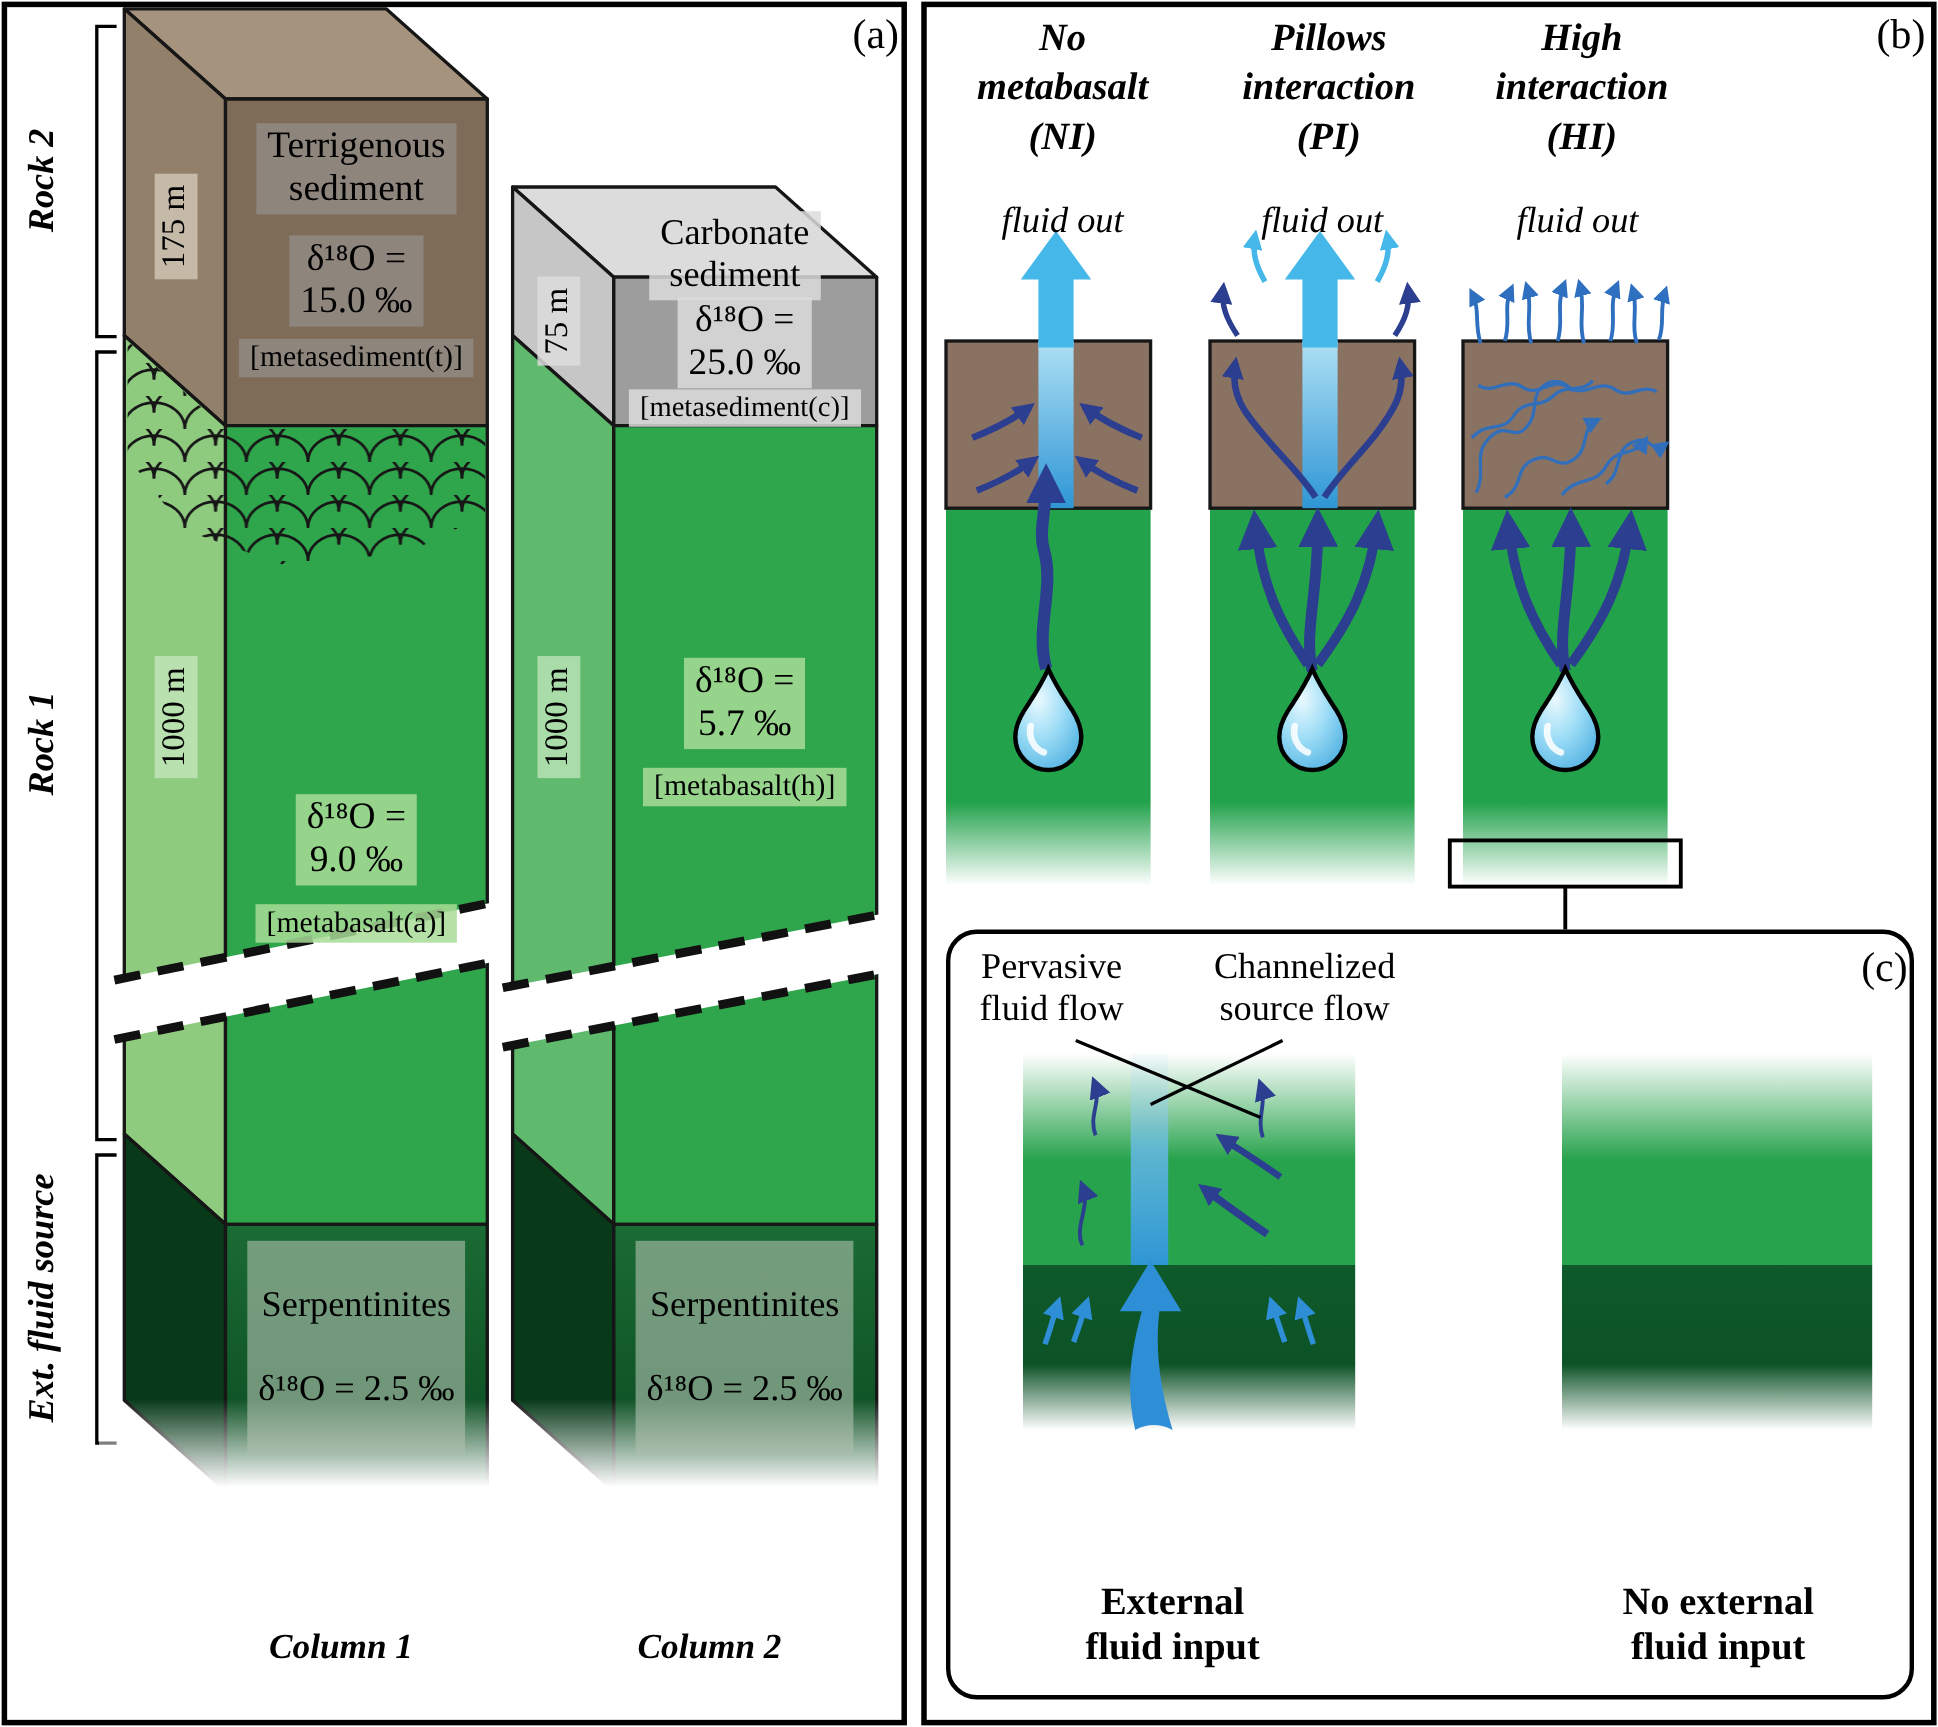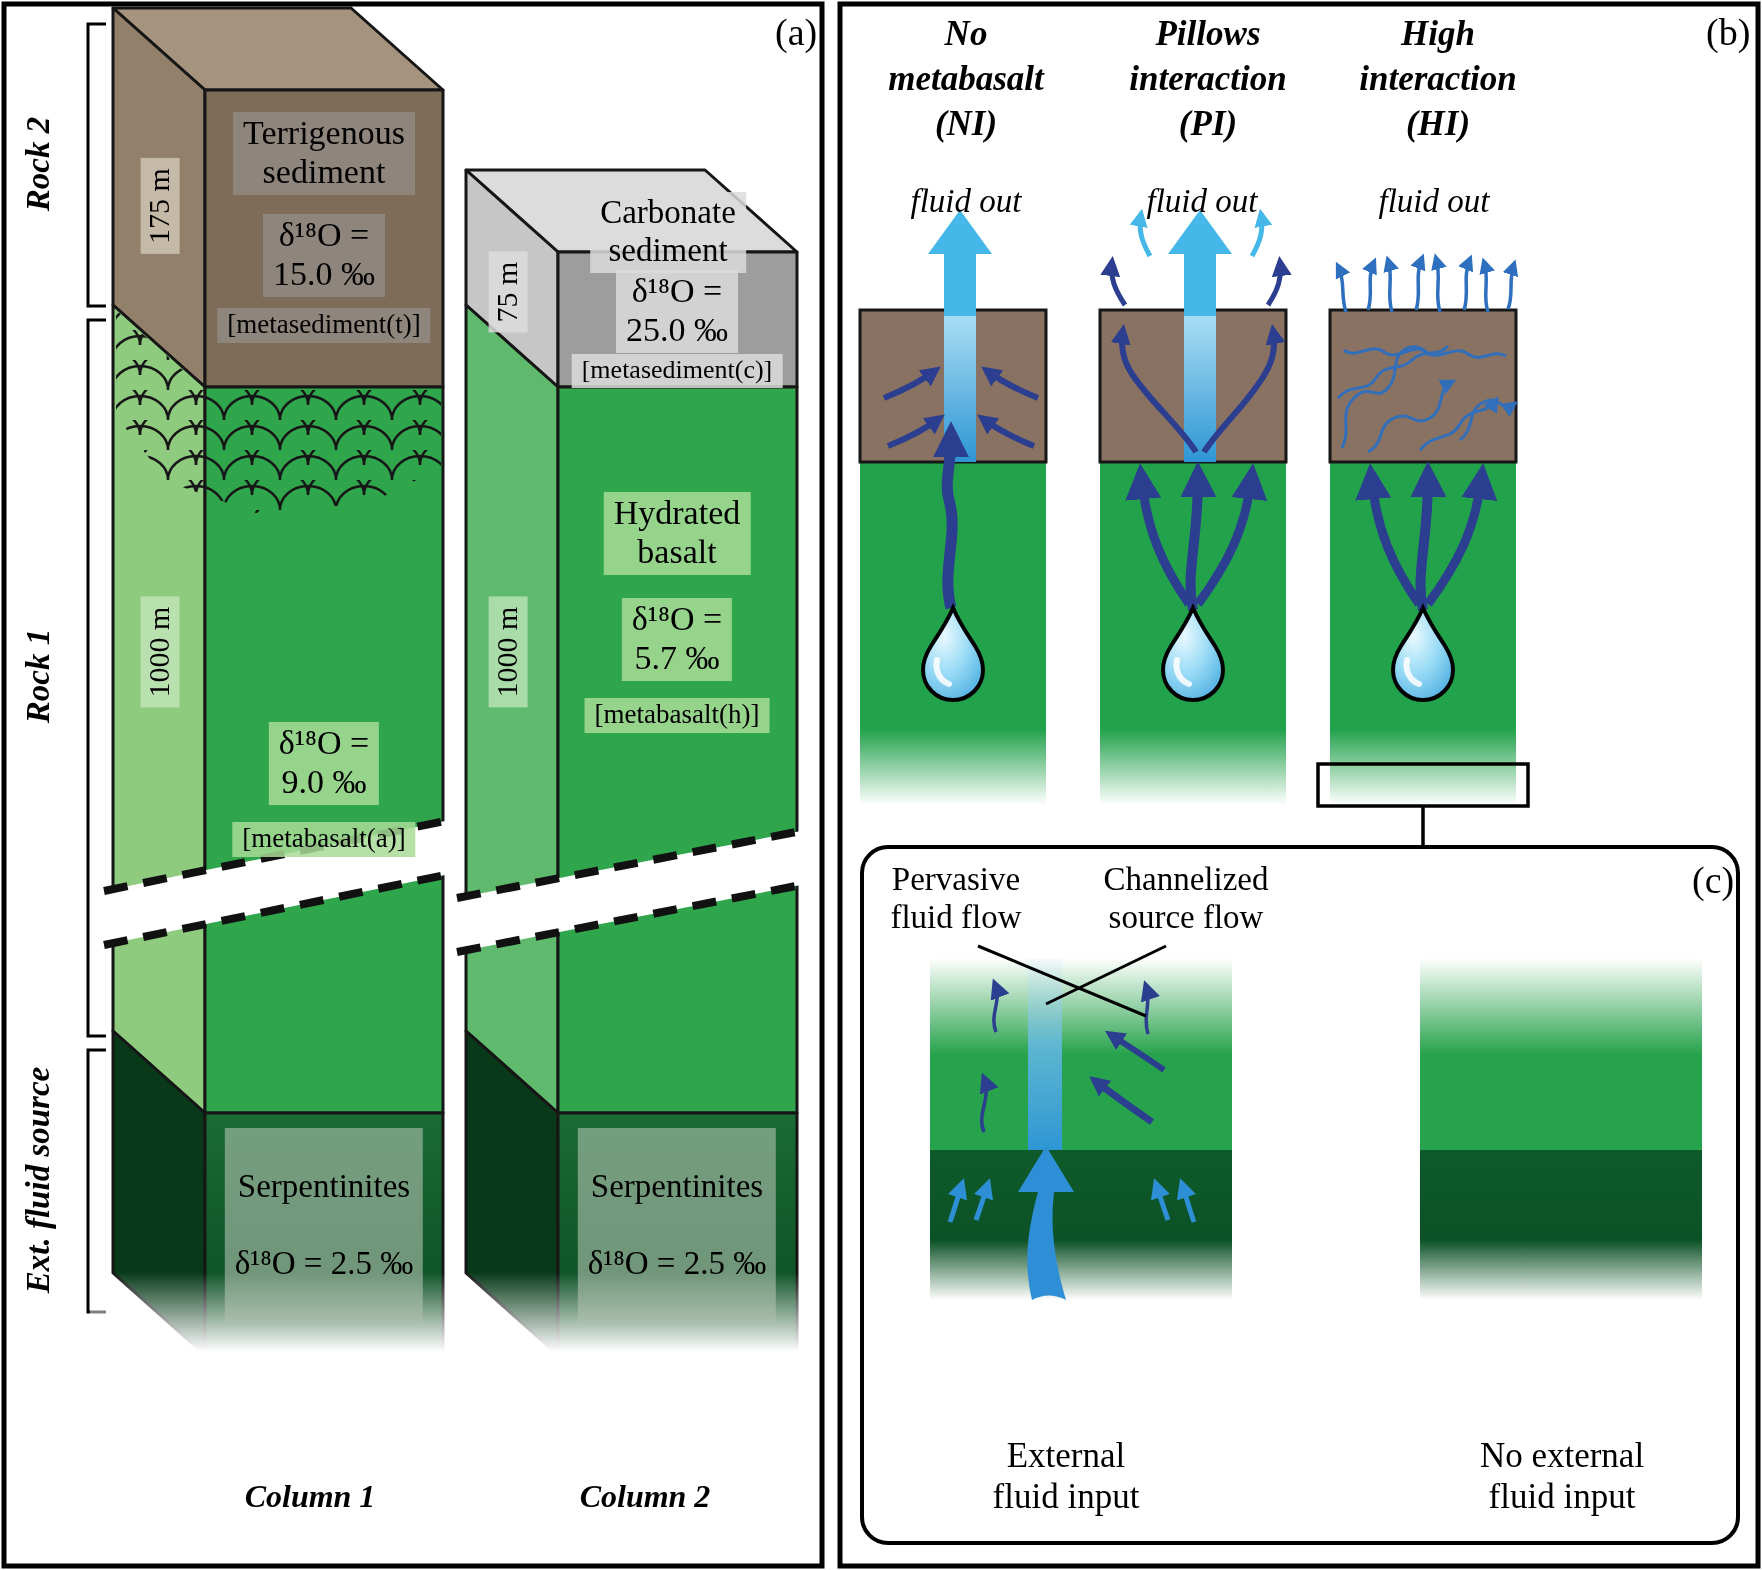--- a/index.html
+++ b/index.html
@@ -6,21 +6,21 @@
   html,body{background:#fff}
   #root{position:relative;width:1762px;height:1570px;background:#fff;overflow:hidden;
         font-family:"Liberation Serif","DejaVu Serif",serif;color:#000}
   #scene{position:absolute;left:0;top:0;width:1762px;height:1570px}
   .lbl{position:absolute;color:#000;text-align:center;white-space:pre-line;
        transform:translateX(-50%);line-height:1.16}
   .rot{transform:translate(-50%,-50%) rotate(-90deg);white-space:nowrap}
   .tagl{transform:none}
   .boxed{padding:1px 10px 3px}
   .it{font-style:italic}
-  .b{font-weight:normal}
+  .b{font-weight:bold}
   .bi{font-style:italic;font-weight:bold}
   .f26{font-size:26px}.f27{font-size:27px}.f30{font-size:30px}.f33{font-size:33px}
   .f34{font-size:34px}.f35{font-size:35px}.f36{font-size:32px}.f38{font-size:38px}
   .bg-gray{background:rgba(155,155,155,.55)}
   .bg-ggreen{background:rgba(173,190,173,.62)}
   .bg-green{background:rgba(168,220,152,.85)}
   .bg-lgray{background:rgba(220,220,220,.85)}
   .bg-tan{background:rgba(214,204,188,.75)}
   .bg-pgreen{background:rgba(205,236,198,.68)}
 </style>
@@ -265,22 +265,20 @@
 </div>
 <div class="lbl bi f36" style="left:310px;top:1478px">Column 1</div>
 
 <div class="lbl boxed bg-lgray f33" style="left:668px;top:192px">Carbonate
 sediment</div>
 <div class="lbl boxed bg-lgray f34" style="left:677px;top:270px">δ¹⁸O =
 25.0 ‰</div>
 <div class="lbl boxed bg-lgray f26" style="left:677px;top:354px">[metasediment(c)]</div>
 <div class="lbl rot boxed bg-lgray f30" style="left:508px;top:292px">75 m</div>
 
-<div class="lbl boxed bg-green f34" style="left:677px;top:492px">Hydrated
-basalt</div>
 <div class="lbl boxed bg-green f34" style="left:677px;top:598px">δ¹⁸O =
 5.7 ‰</div>
 <div class="lbl boxed bg-green f27" style="left:677px;top:698px">[metabasalt(h)]</div>
 <div class="lbl rot boxed bg-pgreen f30" style="left:508px;top:652px">1000 m</div>
 
 <div class="lbl boxed bg-ggreen f33" style="left:677px;top:1128px">
   <span style="display:block">Serpentinites</span>
   <span style="display:block">δ¹⁸O = 2.5 ‰</span>
 </div>
 <div class="lbl bi f36" style="left:645px;top:1478px">Column 2</div>

